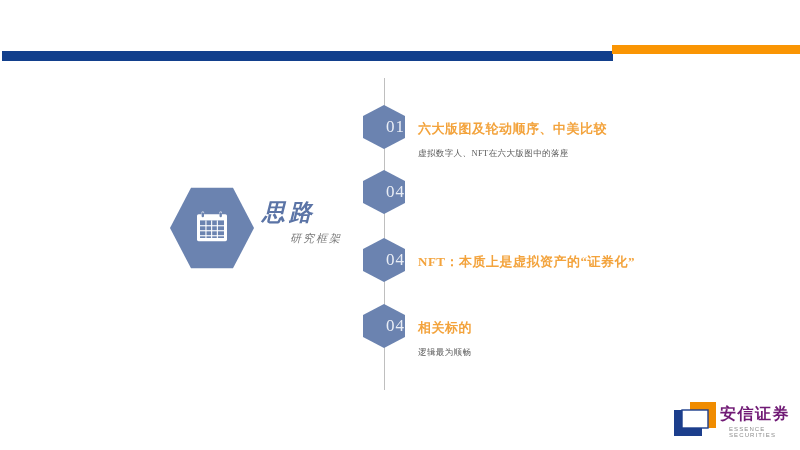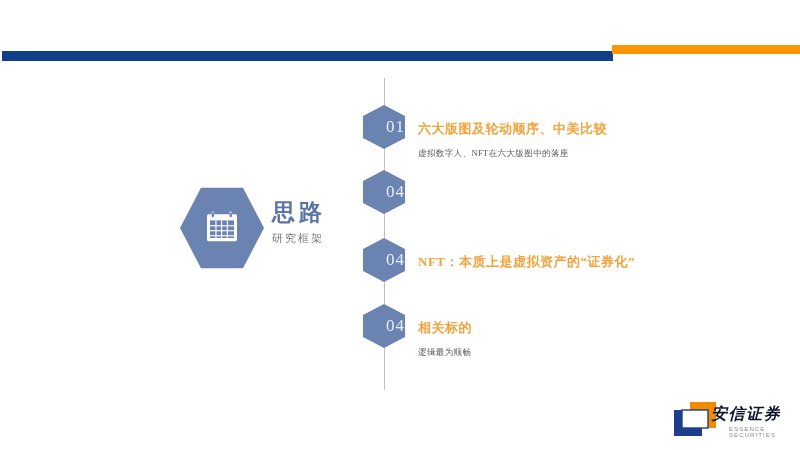--- a/index.html
+++ b/index.html
@@ -34,24 +34,25 @@
     left: 612px;
     top: 45px;
     width: 188px;
     height: 9px;
     background: #FA9503;
   }
 
   
   .left-block {
     position: absolute;
-    left: 180px;
+    left: 170px;
     top: 186px;
     width: 170px;
     height: 84px;
+    font-style: italic;
   }
   .hex-big {
     position: absolute;
     left: 0; top: 0;
     width: 84px;
     height: 84px;
     background: #6B83B0;
     clip-path: polygon(25% 2%, 75% 2%, 100% 50%, 75% 98%, 25% 98%, 0% 50%);
   }
   .cal-icon {
@@ -70,20 +71,21 @@
     font-weight: bold;
     color: #5B74A6;
     letter-spacing: 4px;
     line-height: 1.15;
   }
   .left-sub {
     font-size: 11px;
     color: #7A7A7A;
     letter-spacing: 2px;
     margin-top: 5px;
+    text-align: right;
   }
 
   
   .timeline-line {
     position: absolute;
     left: 384px;
     top: 78px;
     width: 1px;
     height: 312px;
     background: #BFBFBF;
@@ -135,27 +137,26 @@
     width: 124px;
     height: 45px;
   }
   .logo-mark {
     position: absolute;
     left: 0; top: 0;
     width: 48px; height: 42px;
   }
   .logo-cn {
     position: absolute;
-    left: 39px;
+    left: 48px;
     top: 6px;
     font-size: 16px;
     font-weight: bold;
-    color: #0f172a;
+    color: #701a75;
     letter-spacing: 1.5px;
-    font-style: italic;
   }
   .logo-en {
     position: absolute;
     left: 57px;
     top: 28px;
     font-size: 6px;
     color: #8C8C8C;
     letter-spacing: 1.1px;
     font-family: "Liberation Sans", sans-serif;
   }

